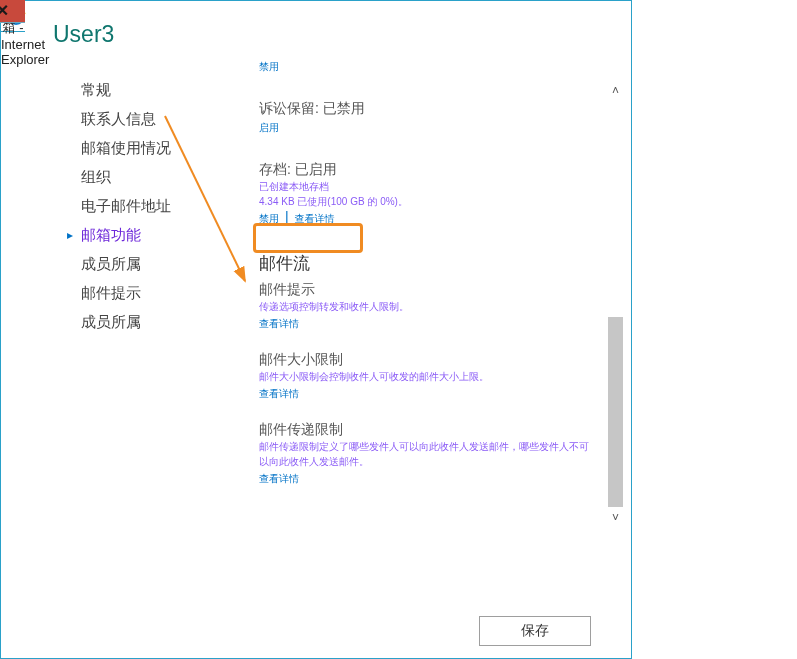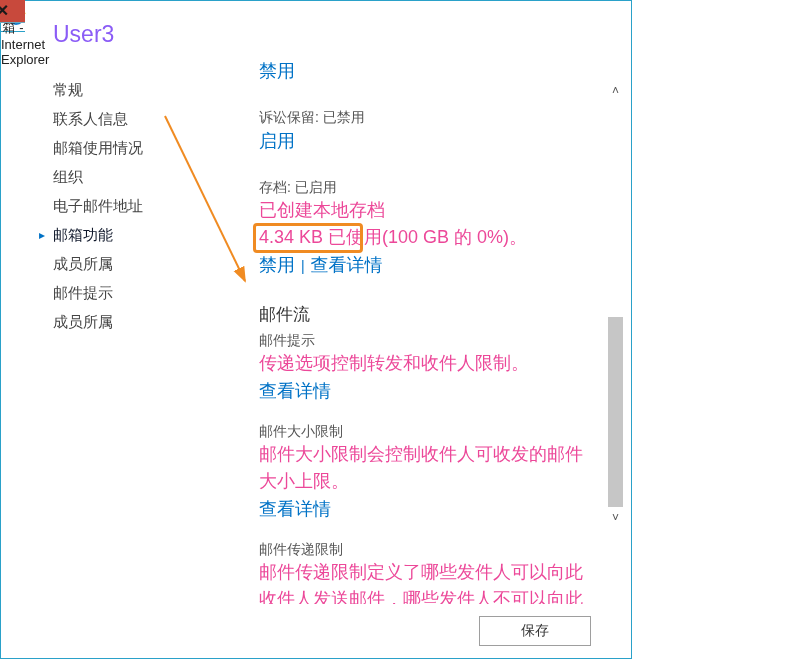--- a/index.html
+++ b/index.html
@@ -97,33 +97,34 @@
     position:relative;
     overflow:hidden;
   }
   .sidebar {
     width: 206px;
     padding: 20px 0 0 28px;
     color: #444;
   }
   .user-heading {
     font-size: 23px;
-    color: #8b5cf6;
+    color: #0f766e;
     font-weight: 400;
     margin-bottom: 28px;
   }
   .nav-item {
     font-size: 15px;
     color: #444;
     padding: 5px 0;
     cursor: pointer;
     position: relative;
+    margin-left: 28px;
   }
   .nav-item.active {
-    color: #0f172a;
+    color: #6d28d9;
   }
   .nav-item.active::before {
     content: "▸";
     position: absolute;
     left: -14px;
     color: #0072c6;
     font-size: 12px;
     top: 7px;
   }
 
@@ -133,22 +134,22 @@
     padding: 56px 40px 0 28px;
     color: #555;
   }
   .scroll-region{
     position:absolute;
     top:56px; left:28px; right:40px; bottom:0;
     overflow:hidden;
   }
   .section { margin-bottom: 26px; }
   .section .label { color: #555; font-size: 14px; }
-  .section .desc { color: #ec4899; font-size: 18px; line-height: 1.5; }
-  .link { color: #0072c6; cursor: pointer; font-size: 18px; display:inline-block; margin-top:2px;}
+  .section .desc { color: #8b5cf6; font-size: 10px; line-height: 1.5; }
+  .link { color: #0072c6; cursor: pointer; font-size: 10px; display:inline-block; margin-top:2px;}
   .link-sep { color: #0072c6; margin: 0 2px; }
   .mailflow-title{ font-size:17px; color:#333; margin-bottom:6px;}
 
   .highlight-box{
     position:absolute;
     border:3px solid #f08b22;
     border-radius:4px;
     pointer-events:none;
   }
   .arrow-svg{

